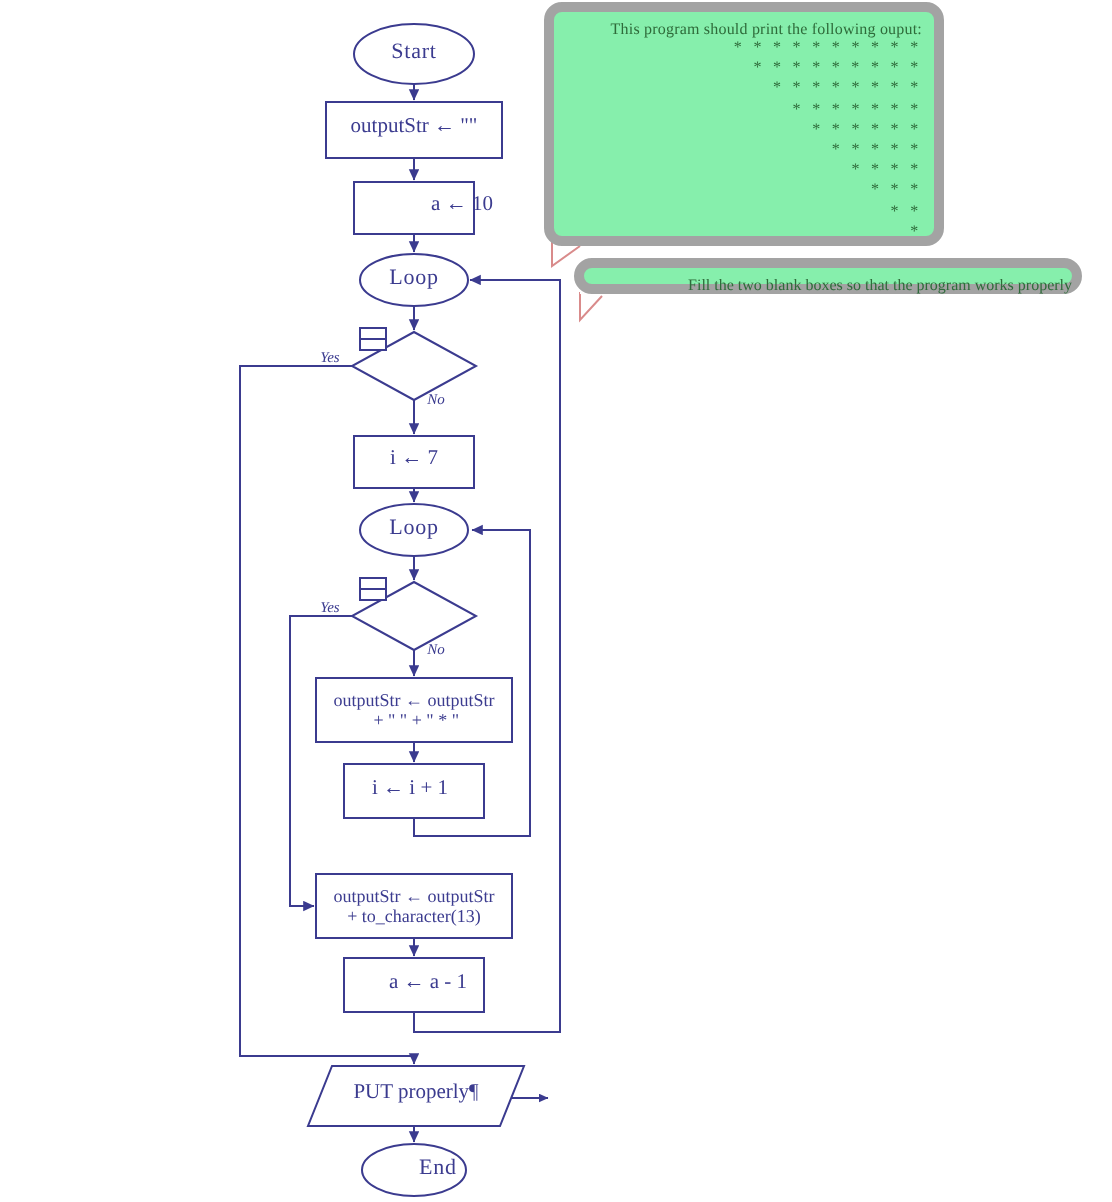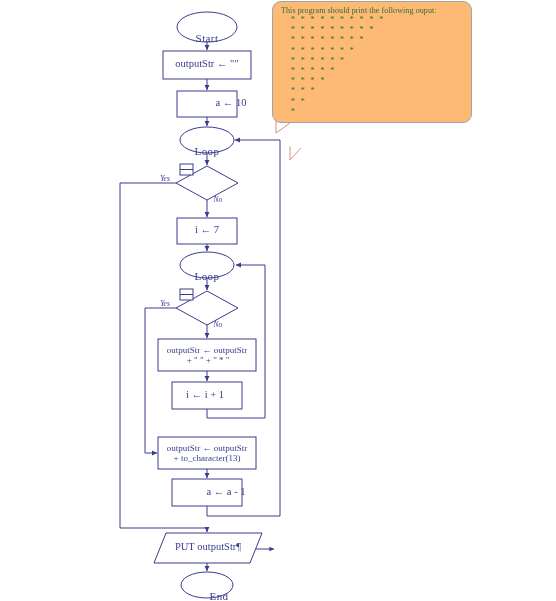--- a/index.html
+++ b/index.html
@@ -32,32 +32,33 @@
 
   .node-text {
     position: absolute;
     color: #3b3b8f;
     font-family: "Liberation Serif", "DejaVu Serif", serif;
     text-align: center;
     line-height: 1.12;
     white-space: pre;
     pointer-events: none;
   }
-  .t-term   { font-size: 11px; letter-spacing: .4px; margin-top: 12px; }
+  .t-term   { font-size: 11px; letter-spacing: .4px; }
   .t-proc   { font-size: 10.5px; }
   .t-proc2  { font-size: 9px; }
   .t-branch { font-size: 7.5px; font-style: italic; }
 
   
   .callout {
     position: absolute;
-    border: 1px solid #a3a3a3;
+    border: 5px solid #a3a3a3;
     border-radius: 9px;
-    background: #fdba74;
+    background: #86efac;
     box-sizing: border-box;
+    text-align: right;
   }
   #callout-output {
     left: 272px; top: 1px;
     width: 200px; height: 122px;
     padding: 4px 6px 0 8px;
   }
   #callout-hint {
     left: 287px; top: 129px;
     width: 254px; height: 18px;
     border-radius: 10px;
@@ -188,23 +189,23 @@
   <div class="node-text t-branch" style="left:208px; top:321px; width:20px;">No</div>
 
   <div class="node-text t-proc2" style="left:158px; top:345px; width:98px;">outputStr ← outputStr
  + " " + " * "</div>
 
   <div class="node-text t-proc" style="left:172px; top:389px; width:66px;">i ← i + 1</div>
 
   <div class="node-text t-proc2" style="left:158px; top:443px; width:98px;">outputStr ← outputStr
 + to_character(13)</div>
 
-  <div class="node-text t-proc" style="left:172px; top:486px; width:84px;padding-left:12px;">a ← a - 1</div>
-
-  <div class="node-text t-proc" style="left:158px; top:541px; width:100px;">PUT outputStr¶</div>
+  <div class="node-text t-proc" style="left:172px; top:486px; width:84px;">a ← a - 1</div>
+
+  <div class="node-text t-proc" style="left:158px; top:541px; width:100px;">PUT properly¶</div>
 
   <div class="node-text t-term" style="left:181px; top:578px; width:76px;">End</div>
 
   <svg class="tail-svg" id="tail-output" viewBox="0 0 40 16">
     <path d="M4,0 L4,15 L18,5" fill="#ffffff" stroke="#d98b8b" stroke-width="1"></path>
     <path d="M4,0 L18,0" stroke="#ffffff" stroke-width="2"></path>
   </svg>
 
   <div class="callout" id="callout-output">
     <div class="callout-title">This program should print the following ouput:</div>
@@ -220,14 +221,17 @@
       <div class="callout-line">* *</div>
       <div class="callout-line">*</div>
     </div>
   </div>
 
   <svg class="tail-svg" id="tail-hint" viewBox="0 0 30 16">
     <path d="M3,0 L3,14 L14,2" fill="#ffffff" stroke="#d98b8b" stroke-width="1"></path>
     <path d="M3,0 L14,0" stroke="#ffffff" stroke-width="2"></path>
   </svg>
 
+  <div class="callout" id="callout-hint">
+    <div class="hint-text">Fill the two blank boxes so that the program works properly</div>
+  </div>
 
 </div>
 
 </body></html>

